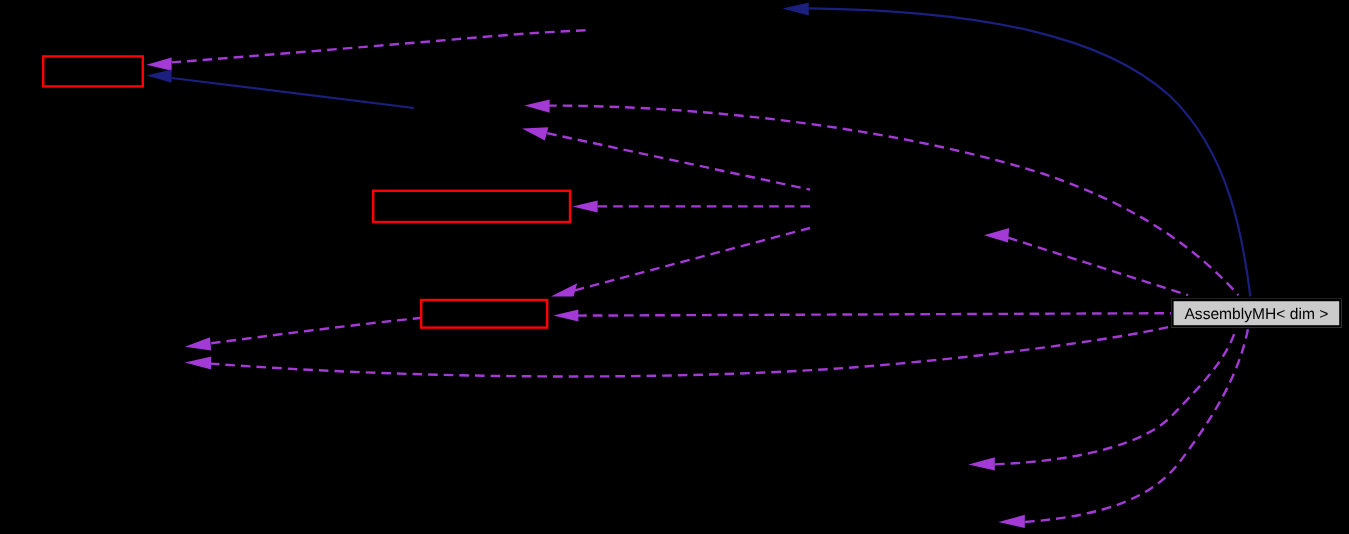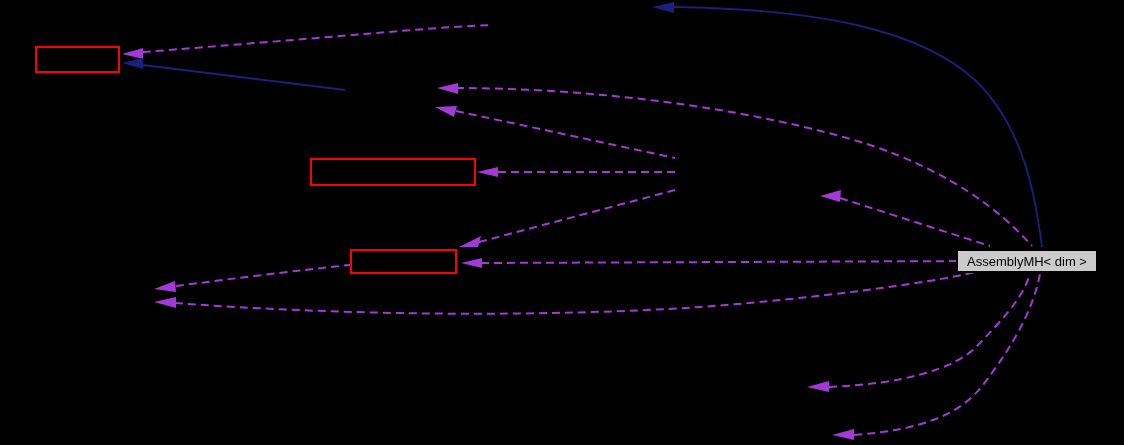--- a/index.html
+++ b/index.html
@@ -26,21 +26,21 @@
   .red-node{
     position:absolute;
     border:2px solid var(--truncated-border);
     background:transparent;
     box-sizing:border-box;
   }
   .red-node-1{left:35px;top:46px;width:85px;height:27px;}
   .red-node-2{left:310px;top:158px;width:166px;height:28px;}
   .red-node-3{left:350px;top:249px;width:107px;height:25px;}
   .current-node{
-    position:absolute;left:956px;top:249px;width:142px;height:24px;
+    position:absolute;left:976px;top:249px;width:142px;height:24px;
     background:var(--current-node-fill);
     border:2px solid var(--current-node-border);
     box-sizing:border-box;
     display:flex;align-items:center;justify-content:center;
     color:var(--current-node-text);
     font-size:13px;line-height:1;white-space:nowrap;
   }
 </style>
 </head>
 <body>

